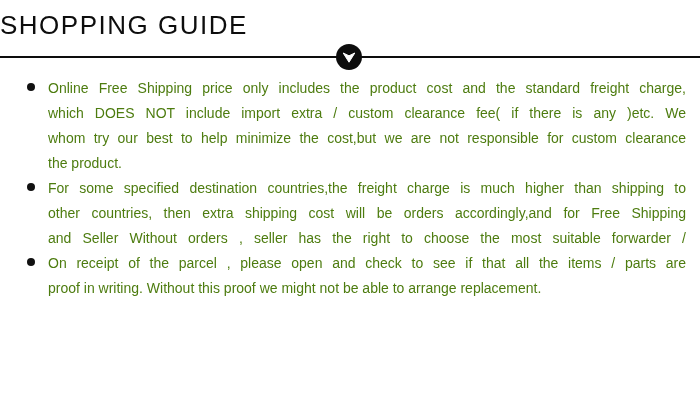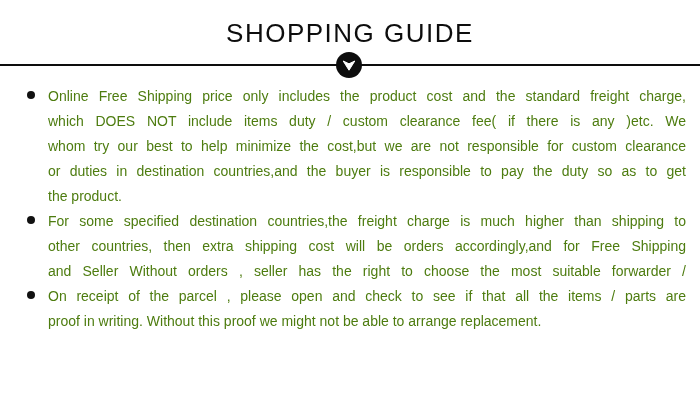--- a/index.html
+++ b/index.html
@@ -7,21 +7,21 @@
   body {
     width: 700px;
     height: 410px;
     font-family: "Liberation Sans", sans-serif;
     color: #1b1b1b;
     overflow: hidden;
   }
   .page { width: 700px; height: 410px; background: #ffffff; position: relative; }
 
   
-  .header { padding-top: 16px; text-align: center; }
+  .header { padding-top: 8px; }
   .title {
     font-size: 26px;
     font-weight: 400;
     line-height: 34px;
     letter-spacing: 1.5px;
     color: #0d0d0d;
     font-family: "Liberation Sans", sans-serif;
   }
 
   
@@ -80,23 +80,22 @@
         <path d="M4.2 6.0 L10 8.8 L15.8 6.0 L10 15.2 Z" fill="#ffffff" stroke="#ffffff" stroke-width="1" stroke-linejoin="round"></path>
       </svg>
     </div>
   </div>
 
   <ul class="content">
 
     <li class="item">
       <span class="dot"></span>
       <div class="ln j">Online Free Shipping price only includes the product cost and the standard freight charge,</div>
-      <div class="ln j">which DOES NOT include items duty / custom clearance fee( if there is any )etc. We</div>
+      <div class="ln j">which DOES NOT include import extra / custom clearance fee( if there is any )etc. We</div>
       <div class="ln j">whom try our best to help minimize the cost,but we are not responsible for custom clearance</div>
-      <div class="ln j">or duties in destination countries,and the buyer is responsible to pay the duty so as to get</div>
       <div class="ln">the product.</div>
     </li>
 
     <li class="item">
       <span class="dot"></span>
       <div class="ln j">For some specified destination countries,the freight charge is much higher than shipping to</div>
       <div class="ln j">other countries, then extra shipping cost will be orders accordingly,and for Free Shipping</div>
       <div class="ln j">and Seller Without orders , seller has the right to choose the most suitable forwarder /</div>
     </li>
 

